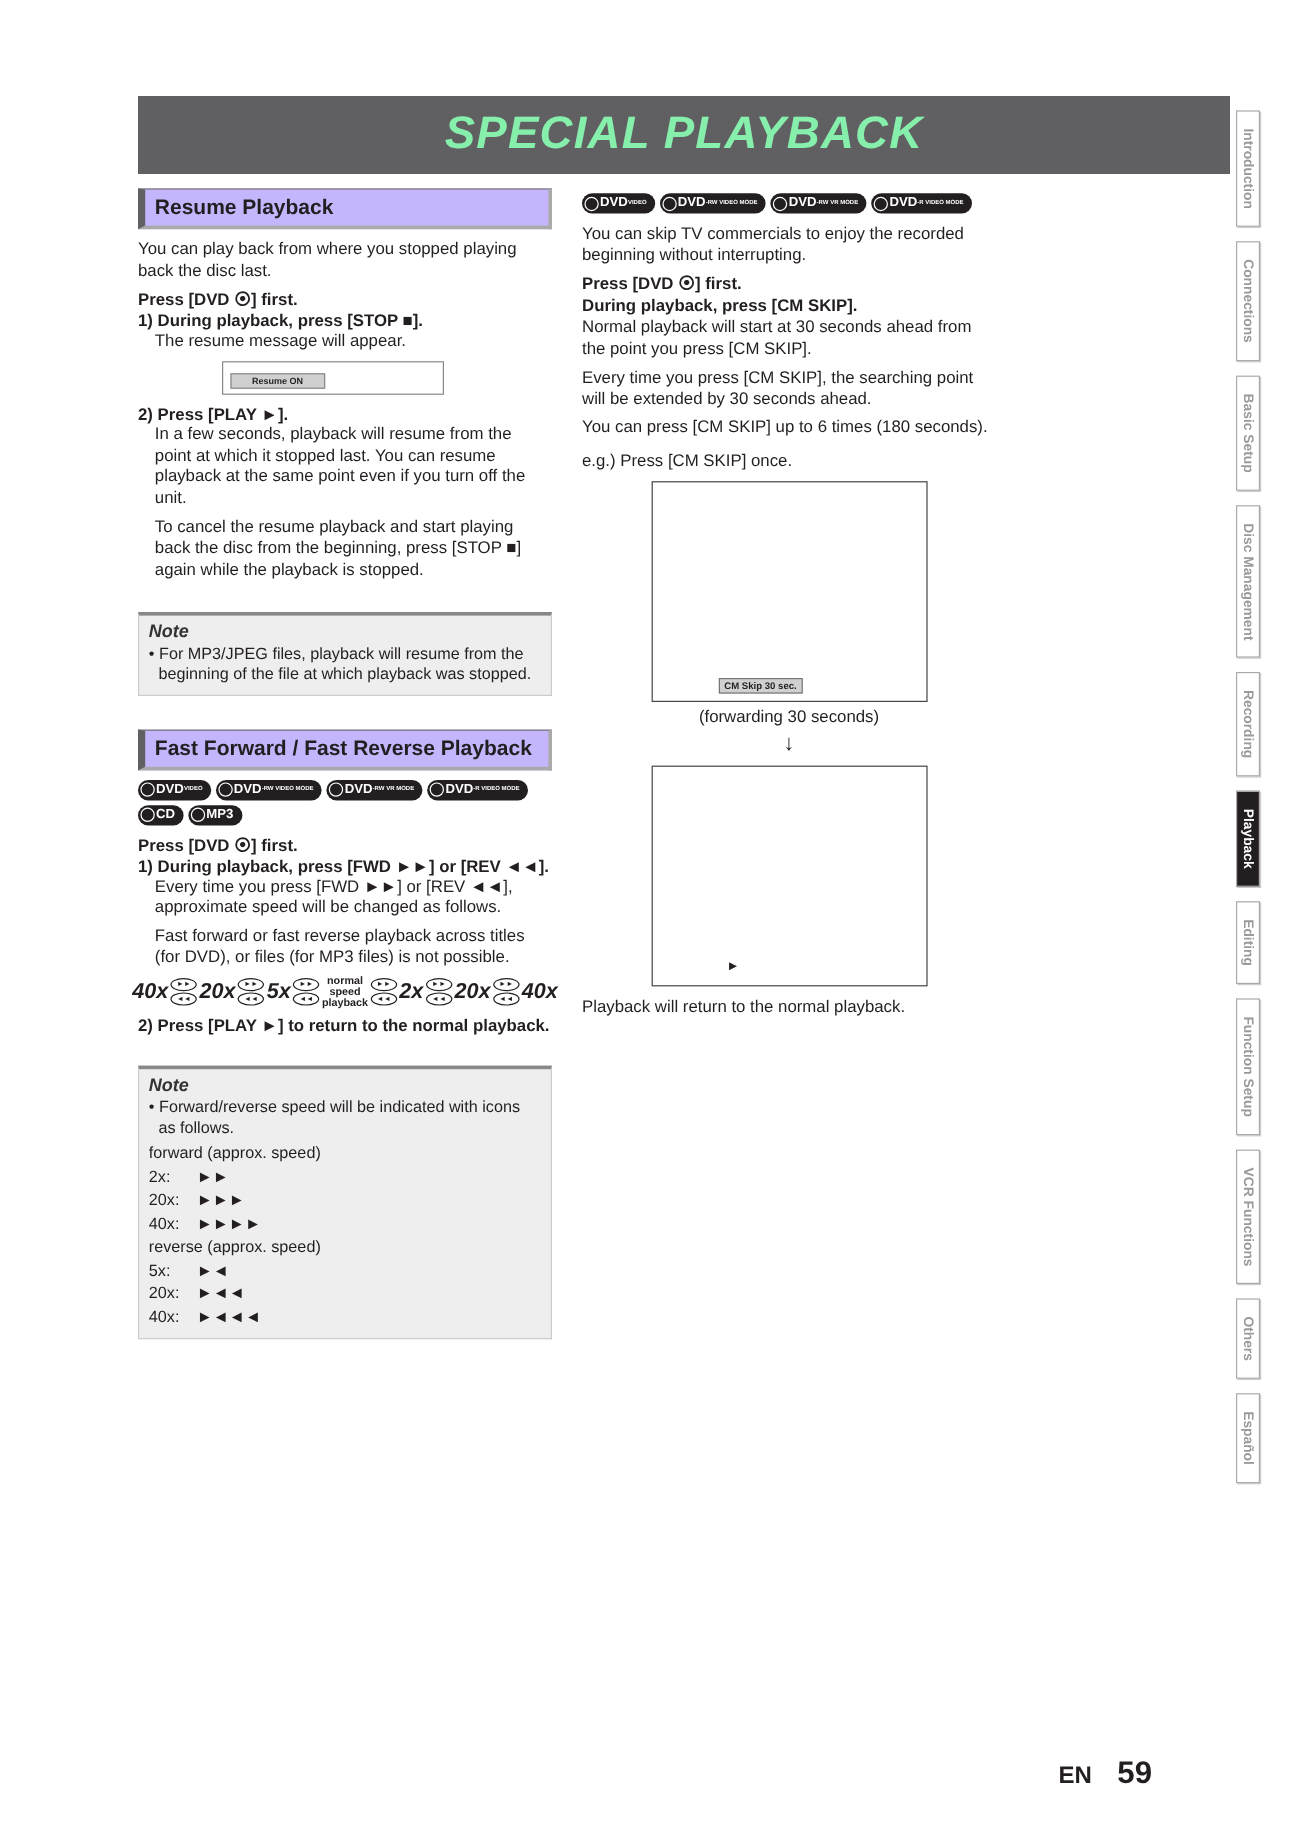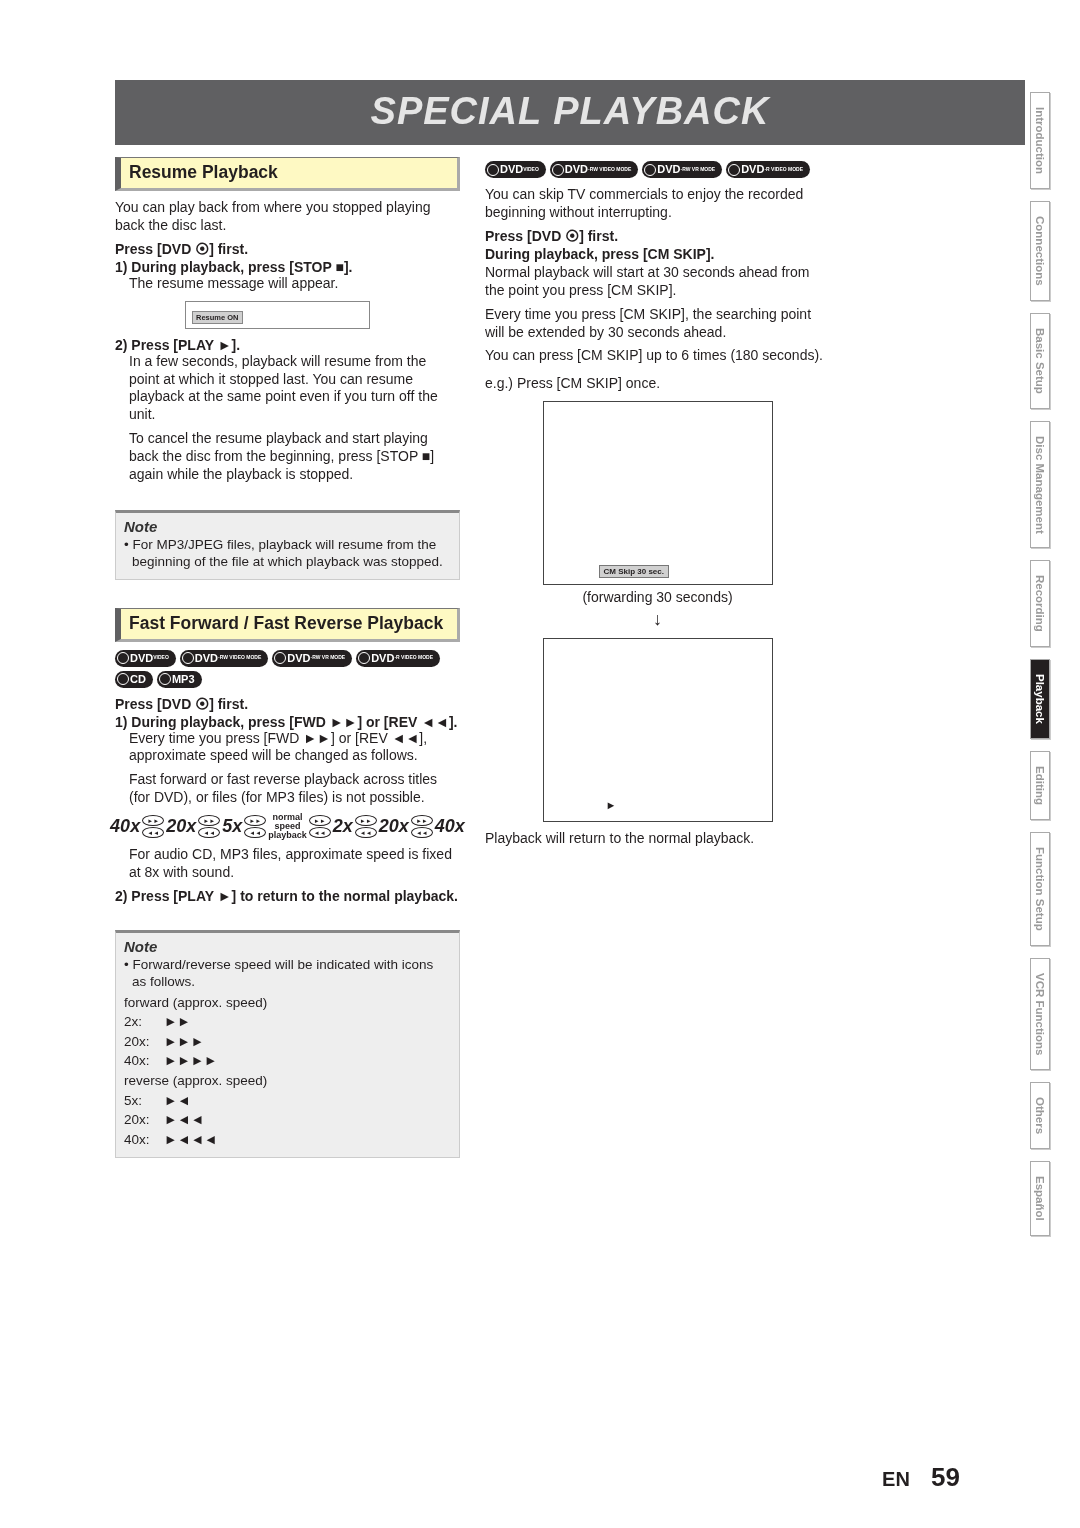--- a/index.html
+++ b/index.html
@@ -1,27 +1,27 @@
 <!DOCTYPE html>
 <html><head>
 <meta charset="utf-8">
 <style>
 *{box-sizing:border-box;margin:0;padding:0}
 body{font-family:"Segoe UI",Arial,sans-serif;background:#fff;width:1080px;height:1528px;position:relative;color:#231f20}
 .page{padding:80px 55px 40px 115px;height:100%;position:relative}
-.hero{background:#606062;color:#e5e5e5;text-align:center;font-weight:900;font-size:38px;letter-spacing:1px;padding:10px 0 12px;margin-bottom:12px;font-style:italic}
+.hero{background:#606062;color:#86efac;text-align:center;font-weight:900;font-size:38px;letter-spacing:1px;padding:10px 0 12px;margin-bottom:12px;font-style:italic}
 .cols{display:flex;gap:25px}
 .col{width:345px}
-.sec-title{border:1px solid #777;border-left:6px solid #606062;border-right:3px solid #aaa;border-bottom:3px solid #aaa;background:#fef9c3;font-weight:700;font-size:17.5px;padding:4px 8px;margin-bottom:8px;line-height:1.25}
+.sec-title{border:1px solid #777;border-left:6px solid #606062;border-right:3px solid #aaa;border-bottom:3px solid #aaa;background:#c4b5fd;font-weight:700;font-size:17.5px;padding:4px 8px;margin-bottom:8px;line-height:1.25}
 p.body{font-size:14px;line-height:1.28;margin-bottom:6px}
 p.bold{font-weight:700;font-size:14px;margin-bottom:2px}
 .step-line{font-weight:700;font-size:14px}
 .step-sub{font-size:14px;margin-left:14px;line-height:1.28;margin-bottom:6px}
 .resume-box{border:1px solid #888;width:185px;height:28px;margin:8px 0 8px 70px;position:relative;background:#fff}
-.resume-tag{position:absolute;left:6px;bottom:4px;background:#d0d0d0;border:1px solid #888;font-size:7.5px;font-weight:700;padding:1px 3px}
+.resume-tag{position:absolute;left:6px;bottom:4px;background:#d0d0d0;border:1px solid #888;font-size:7.5px;font-weight:700;padding:1px 17px}
 .note-box{background:#eee;border-top:3px solid #888;border-left:1px solid #ccc;border-right:1px solid #ccc;border-bottom:1px solid #ccc;padding:5px 8px 8px;margin-top:26px;font-size:13.5px}
 .note-box .h{font-weight:700;font-style:italic;font-size:15px;margin-bottom:2px;color:#333}
 .note-box ul{list-style:none}
 .note-box li{text-indent:-8px;padding-left:8px;line-height:1.25}
 .note-box li::before{content:"• "}
 .badges{display:flex;gap:4px;flex-wrap:wrap;margin:4px 0 8px}
 .badge{background:#231f20;color:#fff;font-weight:900;font-size:11px;border-radius:10px;padding:2px 7px 2px 15px;position:relative;line-height:1;display:flex;flex-direction:row;align-items:center;justify-content:center;min-height:17px}
 .badge::before{content:"";position:absolute;left:2px;top:50%;transform:translateY(-50%);width:10px;height:10px;border:1px solid #fff;border-radius:50%}
 .badge .sub{font-size:5px;font-weight:700;display:block;margin-top:-1px;letter-spacing:0}
 .speed-row{display:flex;align-items:center;justify-content:center;gap:2px;margin:6px 0;font-weight:900;font-style:italic;font-size:18px}
@@ -125,21 +125,20 @@
             <div class="sp-oval">►►</div>
             <div class="sp-oval">◄◄</div>
           </div>
           <span>20x</span>
           <div class="sp-node">
             <div class="sp-oval">►►</div>
             <div class="sp-oval">◄◄</div>
           </div>
           <span>40x</span>
         </div>
-   <p class="step-sub">For audio CD, MP3 files, approximate speed is fixed at 8x with sound.</p>
    <p class="step-line">2) Press [PLAY ►] to return to the normal playback.</p>
    <div class="note-box">
      <div class="h">Note</div>
      <ul>
             <li>Forward/reverse speed will be indicated with icons as follows.</li>
           </ul>
      <div class="speed-list" id="speedlist">
             <div>forward (approx. speed)</div>
             <div class="row">
               <span class="lbl">2x:</span>

